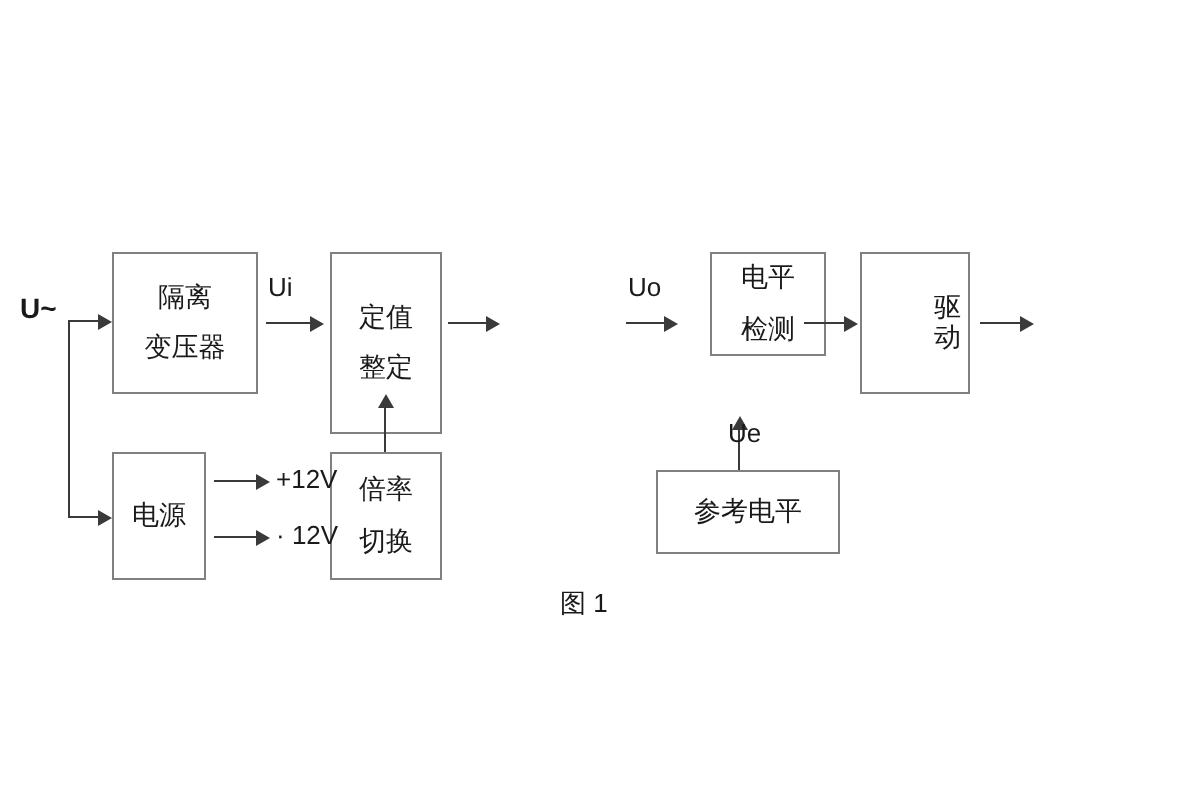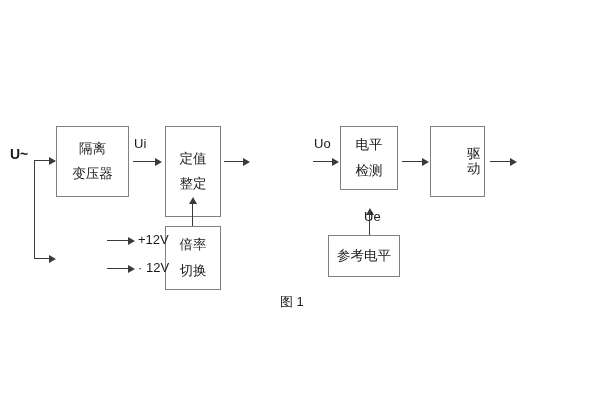--- a/index.html
+++ b/index.html
@@ -89,37 +89,40 @@
     <span class="line1">隔离</span>
     <span class="line2">变压器</span>
   </div>
 
   <div class="block" style="left:165px; top:126px; width:56px; height:91px;">
     <span class="line1">定值</span>
     <span class="line2">整定</span>
   </div>
 
 
-  <div class="block" style="left:340px; top:126px; width:58px; height:64px;">
+  <div class="block" style="left:355px; top:126px; width:58px; height:52px;">
     <span class="line1">电平</span>
     <span class="line2">检测</span>
   </div>
 
   <div class="block single" style="left:430px; top:126px; width:55px; height:71px;padding-left:36px;">
     <span class="line1">驱动</span>
   </div>
 
 
+  <div class="block single" style="left:56px; top:226px; width:47px; height:64px; justify-content:center;">
+    <span class="line1">电源</span>
+  </div>
 
   <div class="block" style="left:165px; top:226px; width:56px; height:64px;">
     <span class="line1">倍率</span>
     <span class="line2">切换</span>
   </div>
 
-  <div class="block single" style="left:328px; top:235px; width:72px; height:42px;">
+  <div class="block single" style="left:328px; top:235px; width:92px; height:42px;">
     <span class="line1">参考电平</span>
   </div>
 
   <div class="label sig" style="left:134px; top:137px;">Ui</div>
   <div class="hline" style="left:133px; top:161px; width:23px;"></div>
   <div class="arrow-r" style="left:155px; top:158px;"></div>
 
   <div class="hline" style="left:224px; top:161px; width:20px;"></div>
   <div class="arrow-r" style="left:243px; top:158px;"></div>
 

